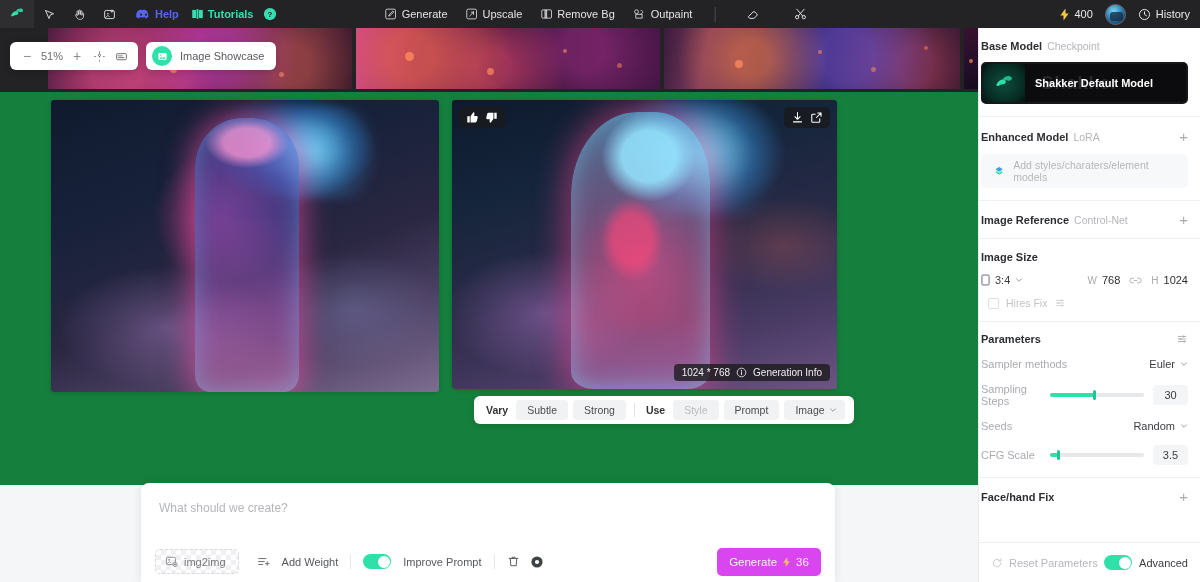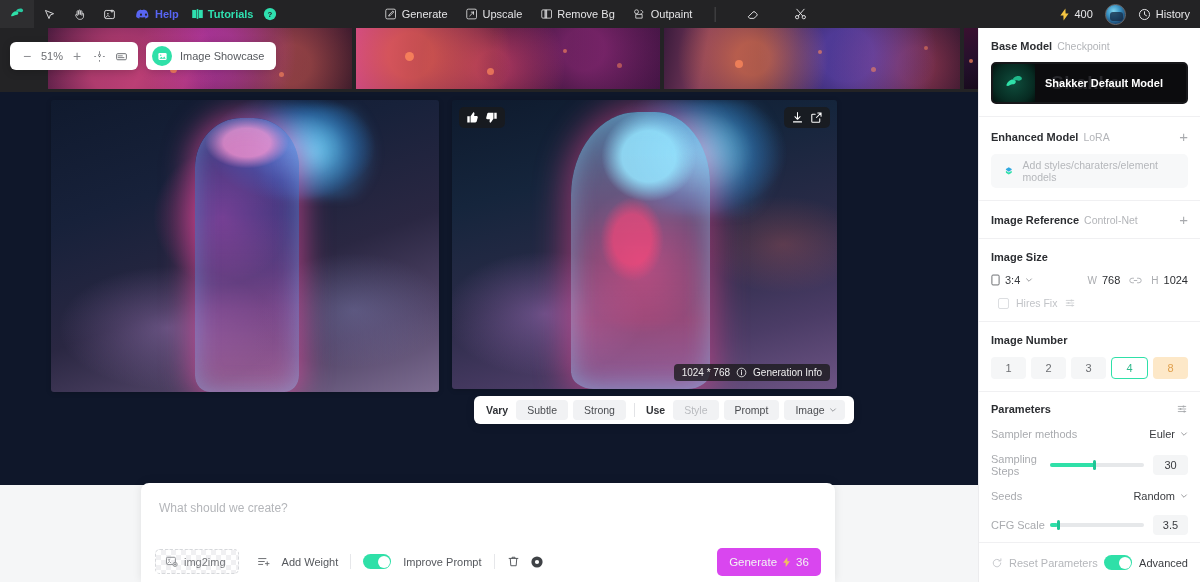--- a/index.html
+++ b/index.html
@@ -122,21 +122,21 @@
   .sc-icon {
     width: 20px; height: 20px; border-radius: 50%;
     background: #2fe0a8;
     display:flex; align-items:center; justify-content:center;
   }
   .sc-label { font-size: 11px; color: #55585d; }
 
   
   .canvas {
     position: absolute; top: 92px; left: 0; width: 978px; height: 393px;
-    background: #0f172a;
+    background: #15803d;
   }
 
   .card { position: absolute; border-radius: 3px; overflow: hidden; }
   .card1 { left: 51px; top: 8px; width: 388px; height: 292px;
     box-shadow: 0 1px 5px rgba(0,0,0,.18); }
   .card2 { left: 452px; top: 8px; width: 385px; height: 289px;
     box-shadow: 0 1px 5px rgba(0,0,0,.18); }
 
   .img-a {
     position:absolute; inset:0;
@@ -259,21 +259,21 @@
     background: #d946ef; color:#f3f3f4; font-size: 11.5px;
     display:flex; align-items:center; justify-content:center; gap:5px;
   }
 
   
   .rpanel {
     position:absolute; right:0; top:28px; width:222px; height:554px;
     background:#fff; border-left:1px solid #ececee;
     font-size: 11px; color:#3a3c40;
   }
-  .rp-sec { padding: 12px 12px 12px 12px; border-bottom:1px solid #f0f0f2; }
+  .rp-sec { padding: 12px 12px 12px 2px; border-bottom:1px solid #f0f0f2; }
   .rp-head { display:flex; align-items:center; }
   .rp-title { font-size:11px; font-weight:bold; color:#2c2e32; }
   .rp-sub { font-size:10.5px; color:#b3b5b9; margin-left:5px; }
   .rp-plus { margin-left:auto; color:#a8aaae; font-size:15px; line-height:1; }
 
   .model-card {
     margin-top:10px; height:42px; border-radius:5px;
     border: 2px solid #17171a; background:#0c0c0e;
     display:flex; align-items:center; overflow:hidden; position:relative;
   }
@@ -699,32 +699,20 @@
         <svg width="12" height="12" viewBox="0 0 16 16">
             <path d="M3 4.6h10M3 8h10M3 11.4h10" stroke="#cfd1d4" stroke-width="1.2" stroke-linecap="round"></path>
             <circle cx="10" cy="4.6" r="1.3" fill="#cfd1d4"></circle>
             <circle cx="6" cy="8" r="1.3" fill="#cfd1d4"></circle>
             <circle cx="11" cy="11.4" r="1.3" fill="#cfd1d4"></circle>
           </svg>
       </span>
     </div>
   </div>
 
-  <div class="rp-sec">
-    <div class="rp-head">
-      <span class="rp-title">Image Number</span>
-    </div>
-    <div class="numrow">
-      <div class="numbtn">1</div>
-      <div class="numbtn">2</div>
-      <div class="numbtn">3</div>
-      <div class="numbtn sel">4</div>
-      <div class="numbtn pro">8</div>
-    </div>
-  </div>
 
   <div class="rp-sec" style="padding-top:11px">
     <div class="rp-head">
       <span class="rp-title">Parameters</span>
       <span class="rp-plus">
         <svg width="12" height="12" viewBox="0 0 16 16">
             <path d="M3 4.6h10M3 8h10M3 11.4h10" stroke="#a8aaae" stroke-width="1.2" stroke-linecap="round"></path>
             <circle cx="10" cy="4.6" r="1.3" fill="#a8aaae"></circle>
             <circle cx="6" cy="8" r="1.3" fill="#a8aaae"></circle>
             <circle cx="11" cy="11.4" r="1.3" fill="#a8aaae"></circle>

